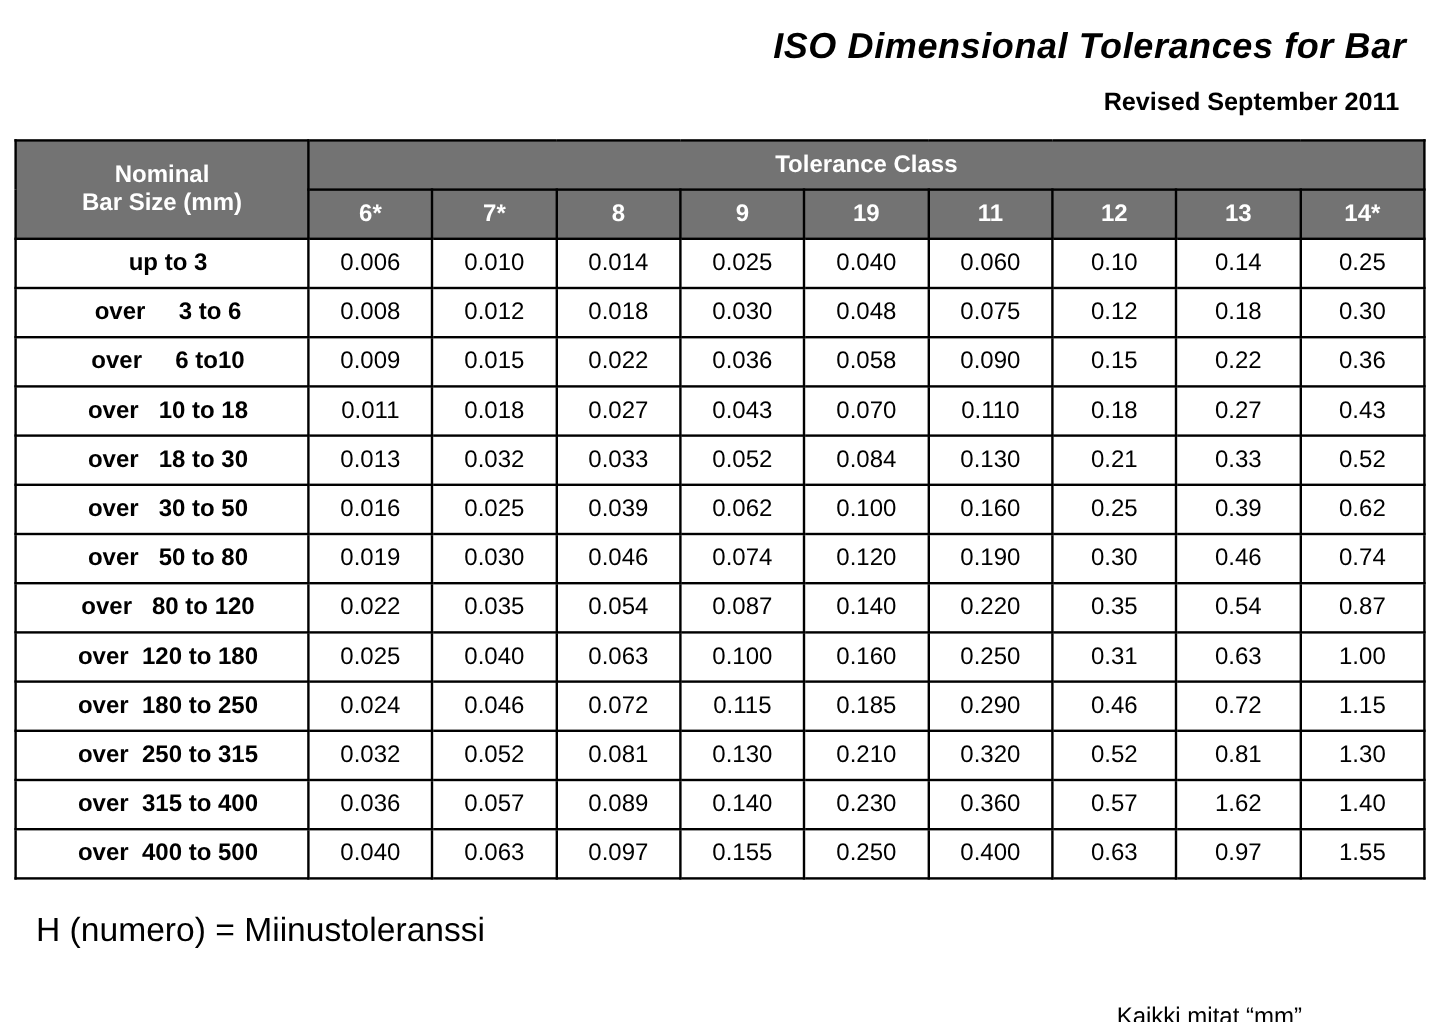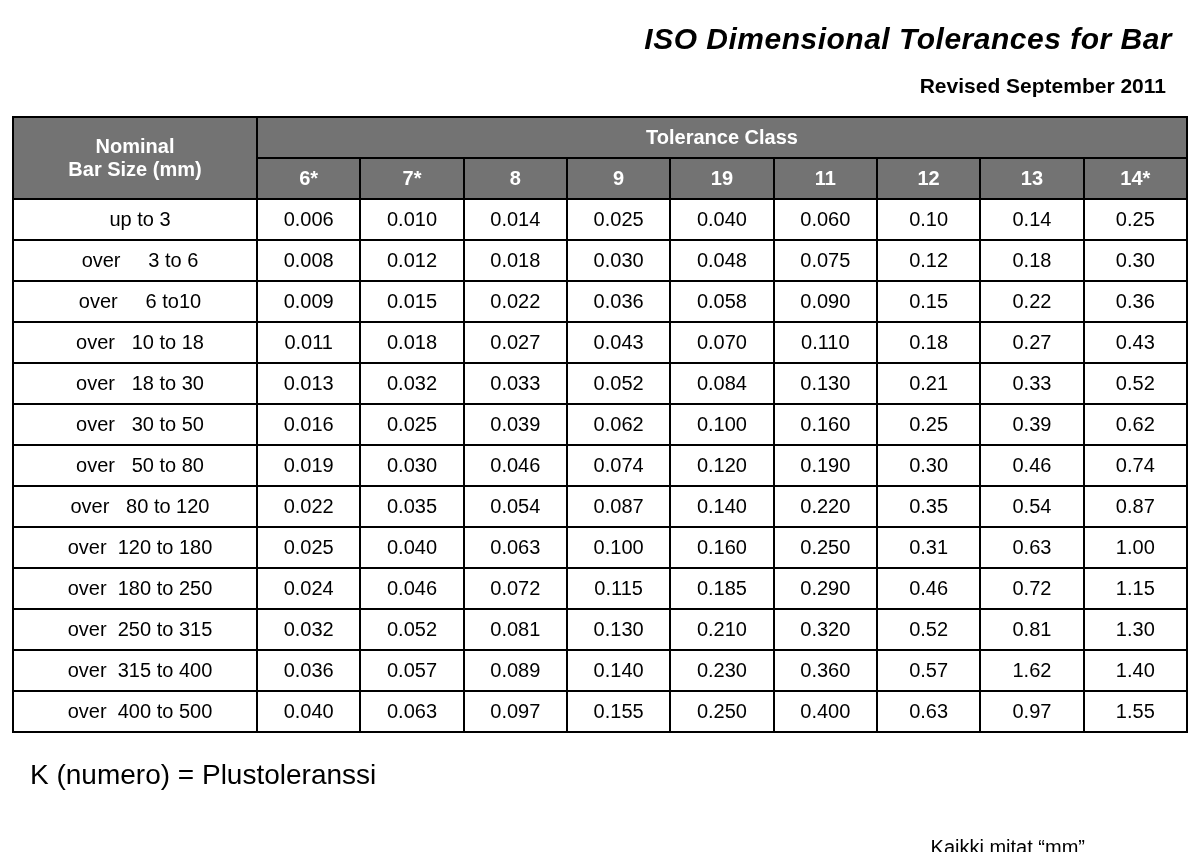--- a/index.html
+++ b/index.html
@@ -68,20 +68,21 @@
   }
   .col-head {
     font-size: 20px;
     height: 37px;
   }
   td.size-cell {
     text-align: left;
     padding-left: 10px !important;
     font-size: 20px;
     white-space: pre;
+    font-weight: bold;
   }
   td.val-cell {
     font-size: 20px;
   }
   .notes {
     margin-top: 22px;
     padding-left: 30px;
     position: relative;
     height: 110px;
   }
@@ -279,17 +280,17 @@
         <td class="val-cell">0.250</td>
         <td class="val-cell">0.400</td>
         <td class="val-cell">0.63</td>
         <td class="val-cell">0.97</td>
         <td class="val-cell">1.55</td>
       </tr>
     </tbody>
   </table>
 
   <div class="notes">
-    <div class="note-line">K (numero) = Plustoleranssi</div>
+    <div class="note-line">H (numero) = Miinustoleranssi</div>
     <div class="note-right">Kaikki mitat “mm”</div>
   </div>
 
 </div>
 
 </body></html>

